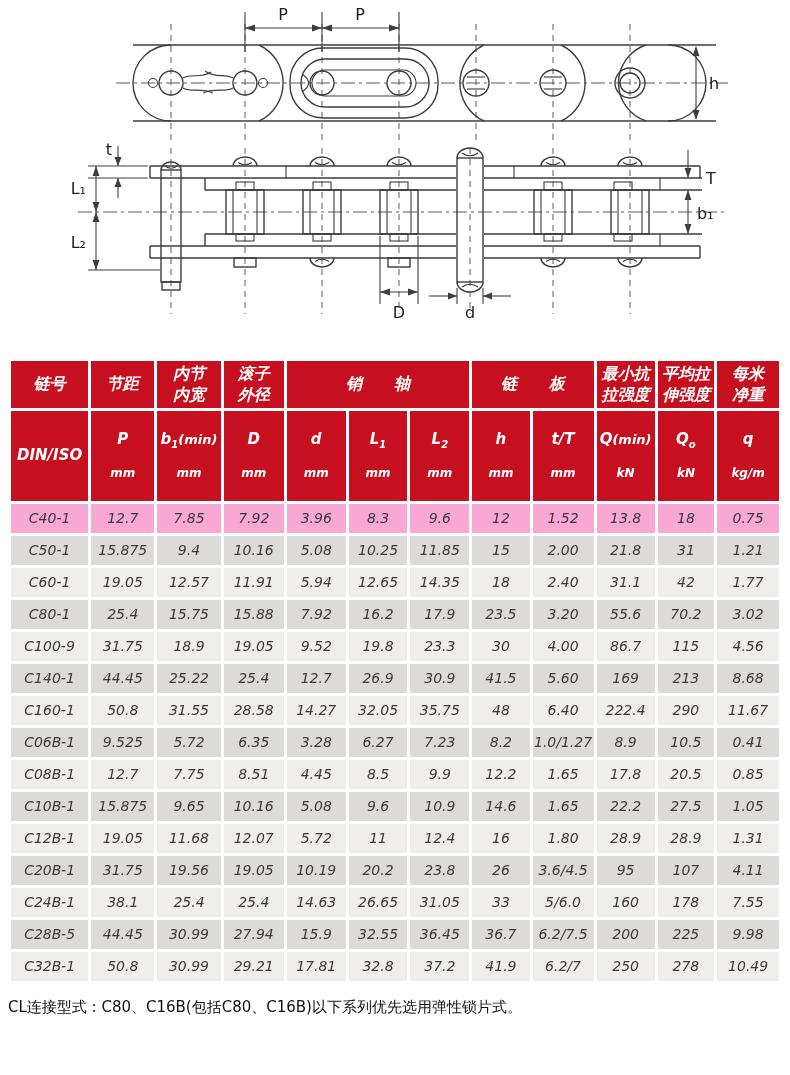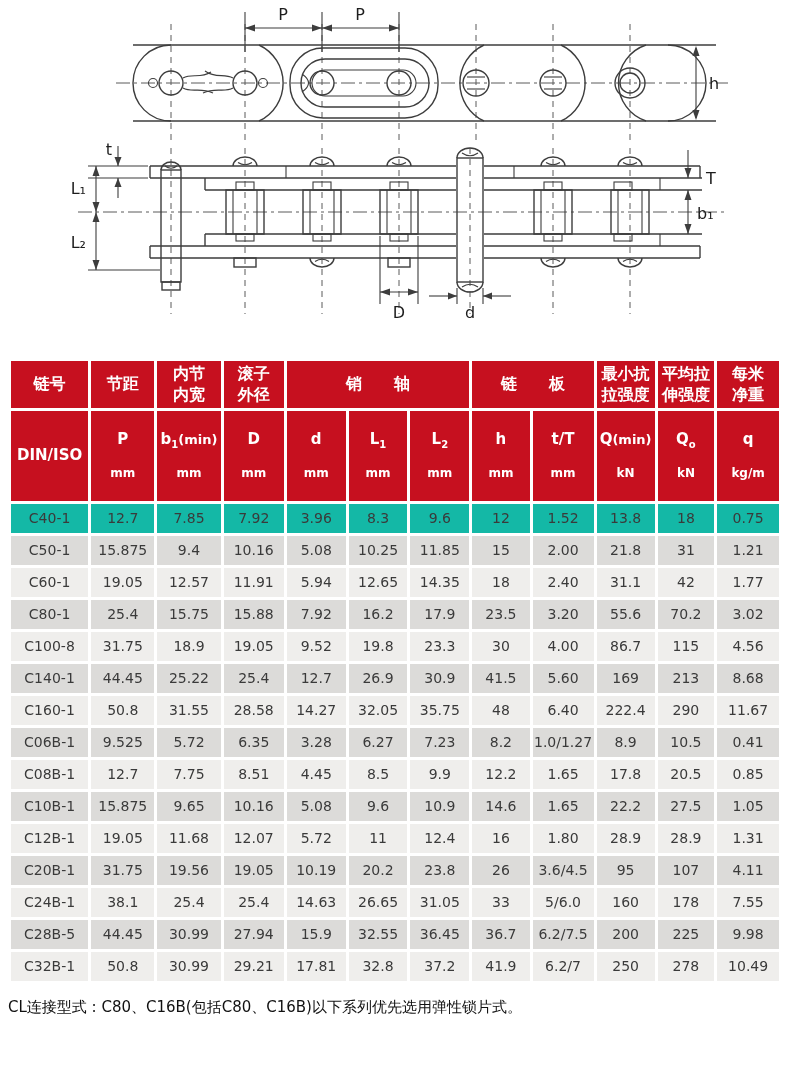--- a/index.html
+++ b/index.html
@@ -14,40 +14,41 @@
   .thin{fill:none;stroke:#3d3d3d;stroke-width:1.1;}
   .dash{fill:none;stroke:#5a5a5a;stroke-width:1;stroke-dasharray:6 5;}
   .ctr{fill:none;stroke:#5a5a5a;stroke-width:1;stroke-dasharray:14 4 3 4;}
   .dim{fill:none;stroke:#3d3d3d;stroke-width:1.1;}
   .ah{fill:#3d3d3d;stroke:none;}
 
   table.spec{
     width:774px;margin:4px 8px 0 8px;
     border-collapse:separate;border-spacing:3px;
     table-layout:fixed;
+    font-style:italic;
   }
   table.spec th{
     background:#c6101f;color:#ffffff;font-weight:bold;
     text-align:center;vertical-align:middle;padding:0;
     white-space:pre-line;line-height:1.3;
   }
   table.spec thead tr.grp th{height:47px;font-size:16px;}
   table.spec thead tr.unit th{height:47px;font-size:15px;font-weight:bold;}
   table.spec thead .sym-line{line-height:1.15;}
   table.spec thead .unit-line{font-size:12px;line-height:1.15;}
   table.spec sub{font-size:10px;line-height:0;}
   table.spec .small{font-size:13px;}
   table.spec td{
     text-align:center;vertical-align:middle;
     height:29px;padding:0;font-size:14px;color:#3a3a3a;
     white-space:nowrap;overflow:hidden;
   }
   table.spec tbody tr:nth-child(odd) td{background:#efeeec;}
   table.spec tbody tr:nth-child(even) td{background:#dcdbd9;}
-  table.spec tbody tr:first-child td{background:#14b8a6;}
+  table.spec tbody tr:first-child td{background:#f9a8d4;}
 
   .notes{margin:11px 0 0 8px;font-size:15px;color:#111;line-height:1.65;font-weight:500;}
 </style>
 </head>
 <body>
 
 <div class="diagram-wrap">
 <svg width="790" height="354" viewBox="0 0 790 354">
 
   <g>
@@ -413,21 +414,21 @@
         <td>7.92</td>
         <td>16.2</td>
         <td>17.9</td>
         <td>23.5</td>
         <td>3.20</td>
         <td>55.6</td>
         <td>70.2</td>
         <td>3.02</td>
       </tr>
       <tr>
-        <td>C100-8</td>
+        <td>C100-9</td>
         <td>31.75</td>
         <td>18.9</td>
         <td>19.05</td>
         <td>9.52</td>
         <td>19.8</td>
         <td>23.3</td>
         <td>30</td>
         <td>4.00</td>
         <td>86.7</td>
         <td>115</td>

